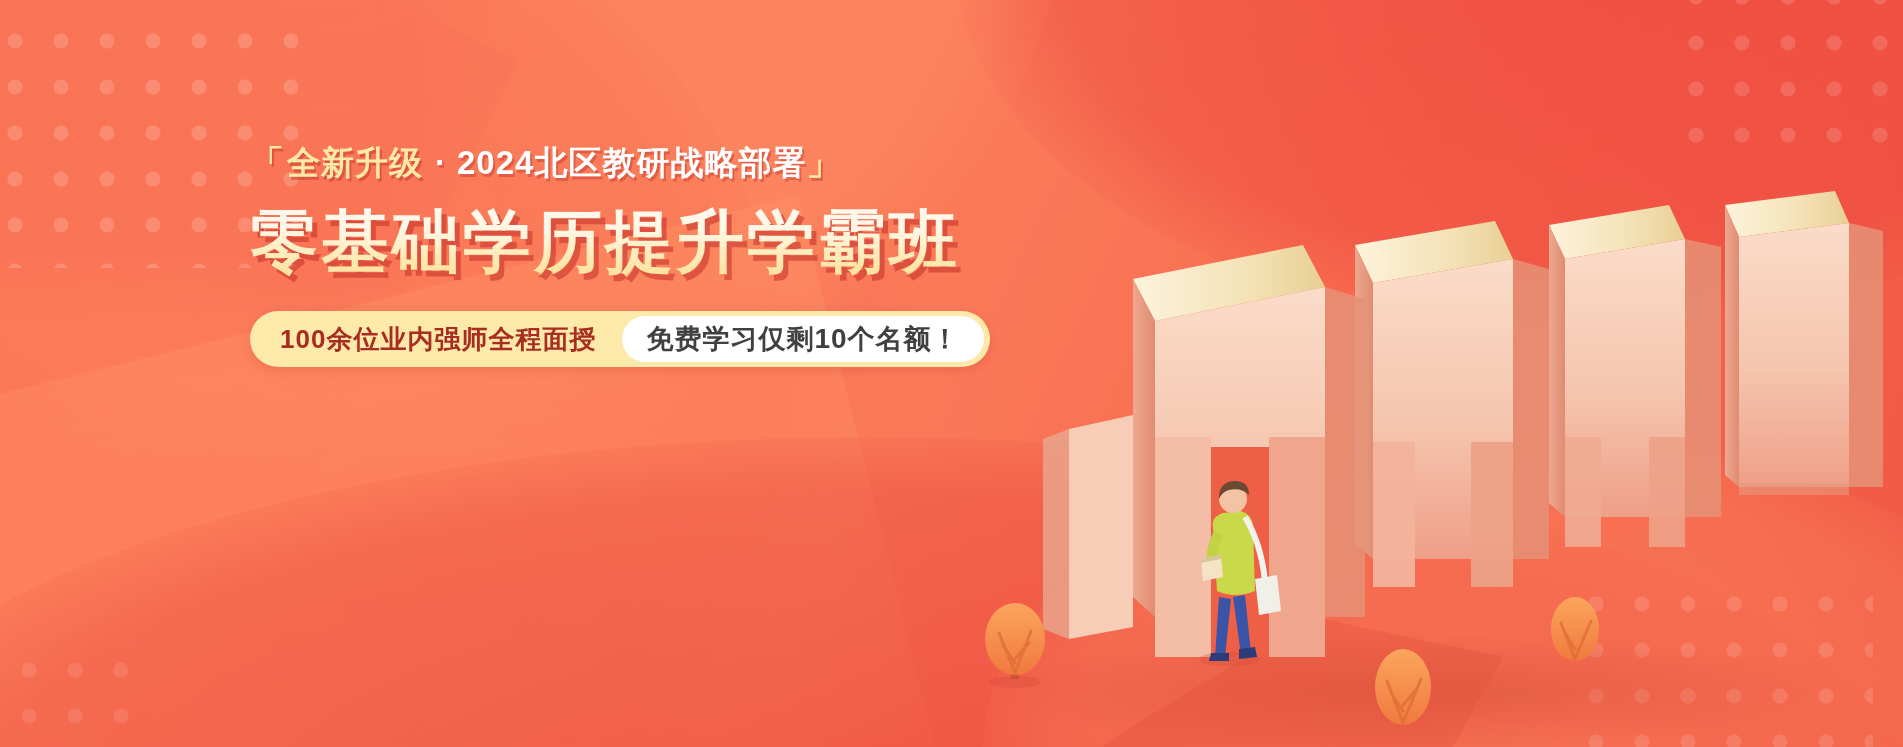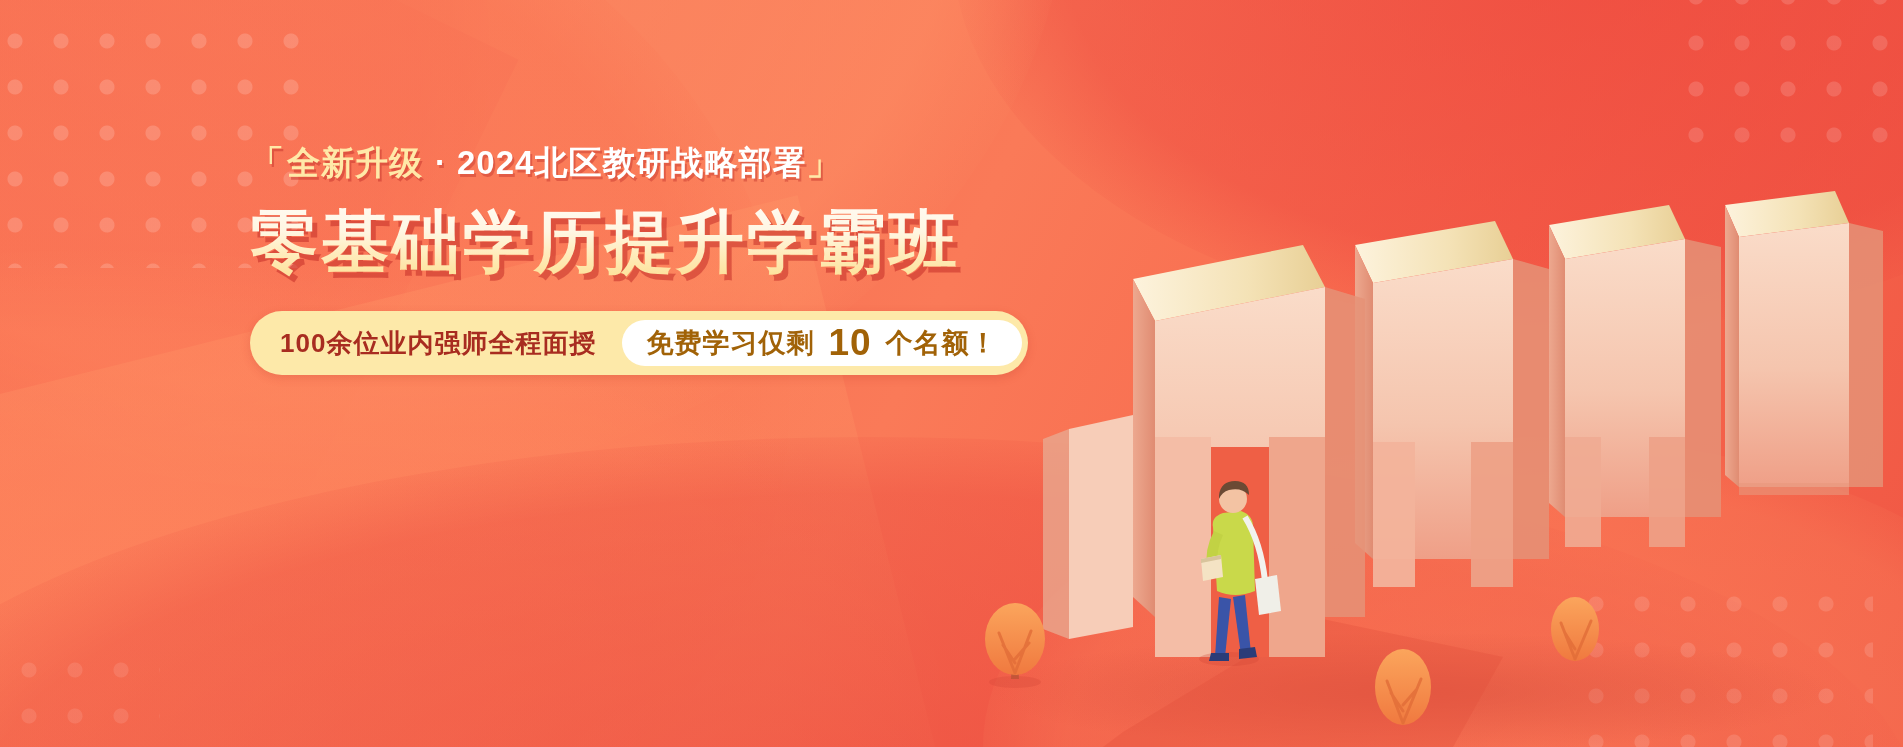--- a/index.html
+++ b/index.html
@@ -135,48 +135,47 @@
     -webkit-text-fill-color:transparent;
     filter:drop-shadow(5px 6px 0 rgba(196,46,40,0.55));
   }
 
   .pill-row{
     margin-top:34px;
     display:inline-flex;
     align-items:center;
     background:#fde9a9;
     border-radius:40px;
-    height:64px;
+    height:56px;
     padding-left:30px;
     padding-right:6px;
     box-shadow:0 3px 10px rgba(170,40,35,0.18);
   }
   .pill-left{
     color:#a82c20;
     font-size:26px;
     font-weight:bold;
     letter-spacing:1px;
     white-space:nowrap;
     padding-right:26px;
   }
   .pill-right{
     background:#ffffff;
-    color:#a16207;
+    color:#404040;
     font-size:27px;
     font-weight:bold;
     letter-spacing:1px;
     white-space:nowrap;
     border-radius:40px;
     height:46px;
     display:flex;
     align-items:center;
     padding:0 24px;
-    gap:14px;
-  }
-  .pill-right .num{font-size:37px;}
+  }
+  .pill-right .num{font-size:28px;}
 
   
   .illus{
     position:absolute;
     right:0;bottom:0;
     width:920px;height:560px;
     z-index:10;
   }
   .illus svg{display:block;width:100%;height:100%;}
 </style>

